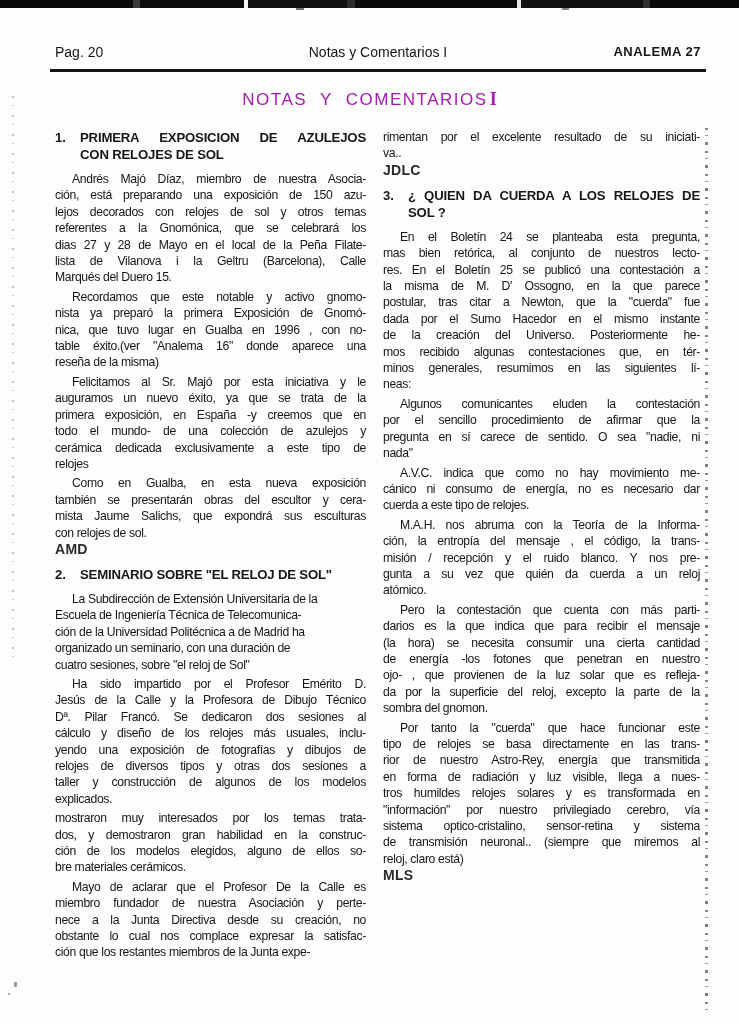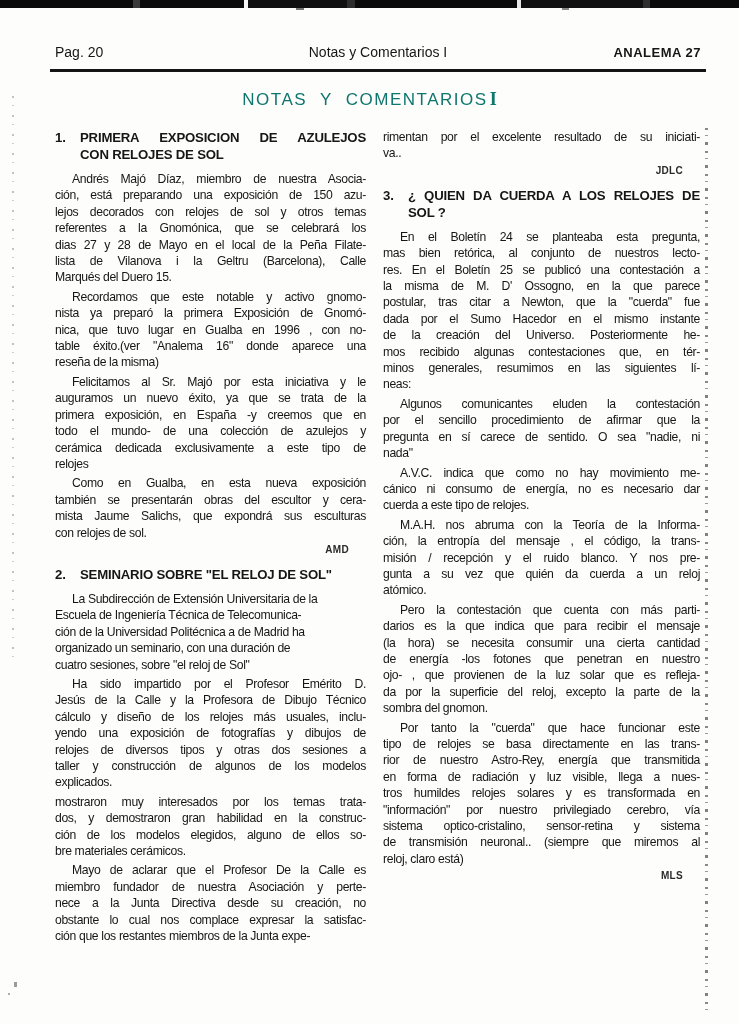--- a/index.html
+++ b/index.html
@@ -38,41 +38,41 @@
     background: repeating-linear-gradient(180deg,
       #555 0 2px, transparent 2px 9px,
       #777 9px 10px, transparent 10px 19px);
     opacity: 0.35;
   }
   .scan-dot-a { position:absolute; left:14px; top:982px; width:3px; height:5px; background:#5a5a5a; opacity:.6; }
   .scan-dot-b { position:absolute; left:8px; top:993px; width:2px; height:2px; background:#777; opacity:.6; }
 
   
   .header-row {
-    display: flex; align-items: flex-end;
+    display: flex; align-items: flex-start;
     padding: 44px 38px 0 55px;
     font-size: 14px;
   }
   .header-left  { width: 170px; }
   .header-center{ flex: 1; text-align: center; }
   .header-right { width: 170px; text-align: right; font-weight: 600; font-size: 13px; letter-spacing: .5px; }
   .header-rule  {
     margin: 9px 33px 0 50px;
     border: 0; border-top: 3px solid #141414;
     height: 0;
   }
 
   
   .doc-title {
     margin-top: 17px;
     text-align: center;
     font-size: 17px;
     letter-spacing: 1.5px;
     word-spacing: 7px;
-    color: #0f766e;
+    color: #a21caf;
   }
   .doc-title .roman {
     font-family: "Liberation Serif", "DejaVu Serif", serif;
     font-weight: 700;
     font-size: 18px;
     letter-spacing: 0;
     margin-left: 2px;
   }
 
   
@@ -101,23 +101,23 @@
   .h-line { text-align: justify; text-align-last: justify; }
   .h-line.last { text-align-last: left; }
 
   .para { margin: 0 0 3px 0; }
   .para.gap { }
   .line { text-align: justify; text-align-last: justify; }
   .line.last, .para.ragged .line { text-align-last: left; }
   .line.indent { text-indent: 17px; }
 
   .sig {
-    text-align: right;
+    text-align: left;
     padding-right: 17px;
-    font-size: 10px;
+    font-size: 14px;
     font-weight: 700;
     letter-spacing: .3px;
     color: #2a2a2a;
     margin: 1px 0 2px 0;
     line-height: 11px;
   }
 </style>
 </head>
 <body>
 
@@ -187,20 +187,21 @@
       <div class="para ragged">
         <div class="line indent">La Subdirección de Extensión Universitaria de la</div>
         <div class="line">Escuela de Ingeniería Técnica de Telecomunica-</div>
         <div class="line">ción de la Universidad Politécnica a de Madrid ha</div>
         <div class="line">organizado un seminario, con una duración de</div>
         <div class="line last">cuatro sesiones, sobre "el reloj de Sol"</div>
       </div>
       <div class="para gap">
         <div class="line indent">Ha sido impartido por el Profesor Emérito D.</div>
         <div class="line">Jesús de la Calle y la Profesora de Dibujo Técnico</div>
+        <div class="line">Dª. Pilar Francó. Se dedicaron dos sesiones al</div>
         <div class="line">cálculo y diseño de los relojes más usuales, inclu-</div>
         <div class="line">yendo una exposición de fotografías y dibujos de</div>
         <div class="line">relojes de diversos tipos y otras dos sesiones a</div>
         <div class="line">taller y construcción de algunos de los modelos</div>
         <div class="line last">explicados.</div>
       </div>
       <div class="para gap">
         <div class="line">mostraron muy interesados por los temas trata-</div>
         <div class="line">dos, y demostraron gran habilidad en la construc-</div>
         <div class="line">ción de los modelos elegidos, alguno de ellos so-</div>

